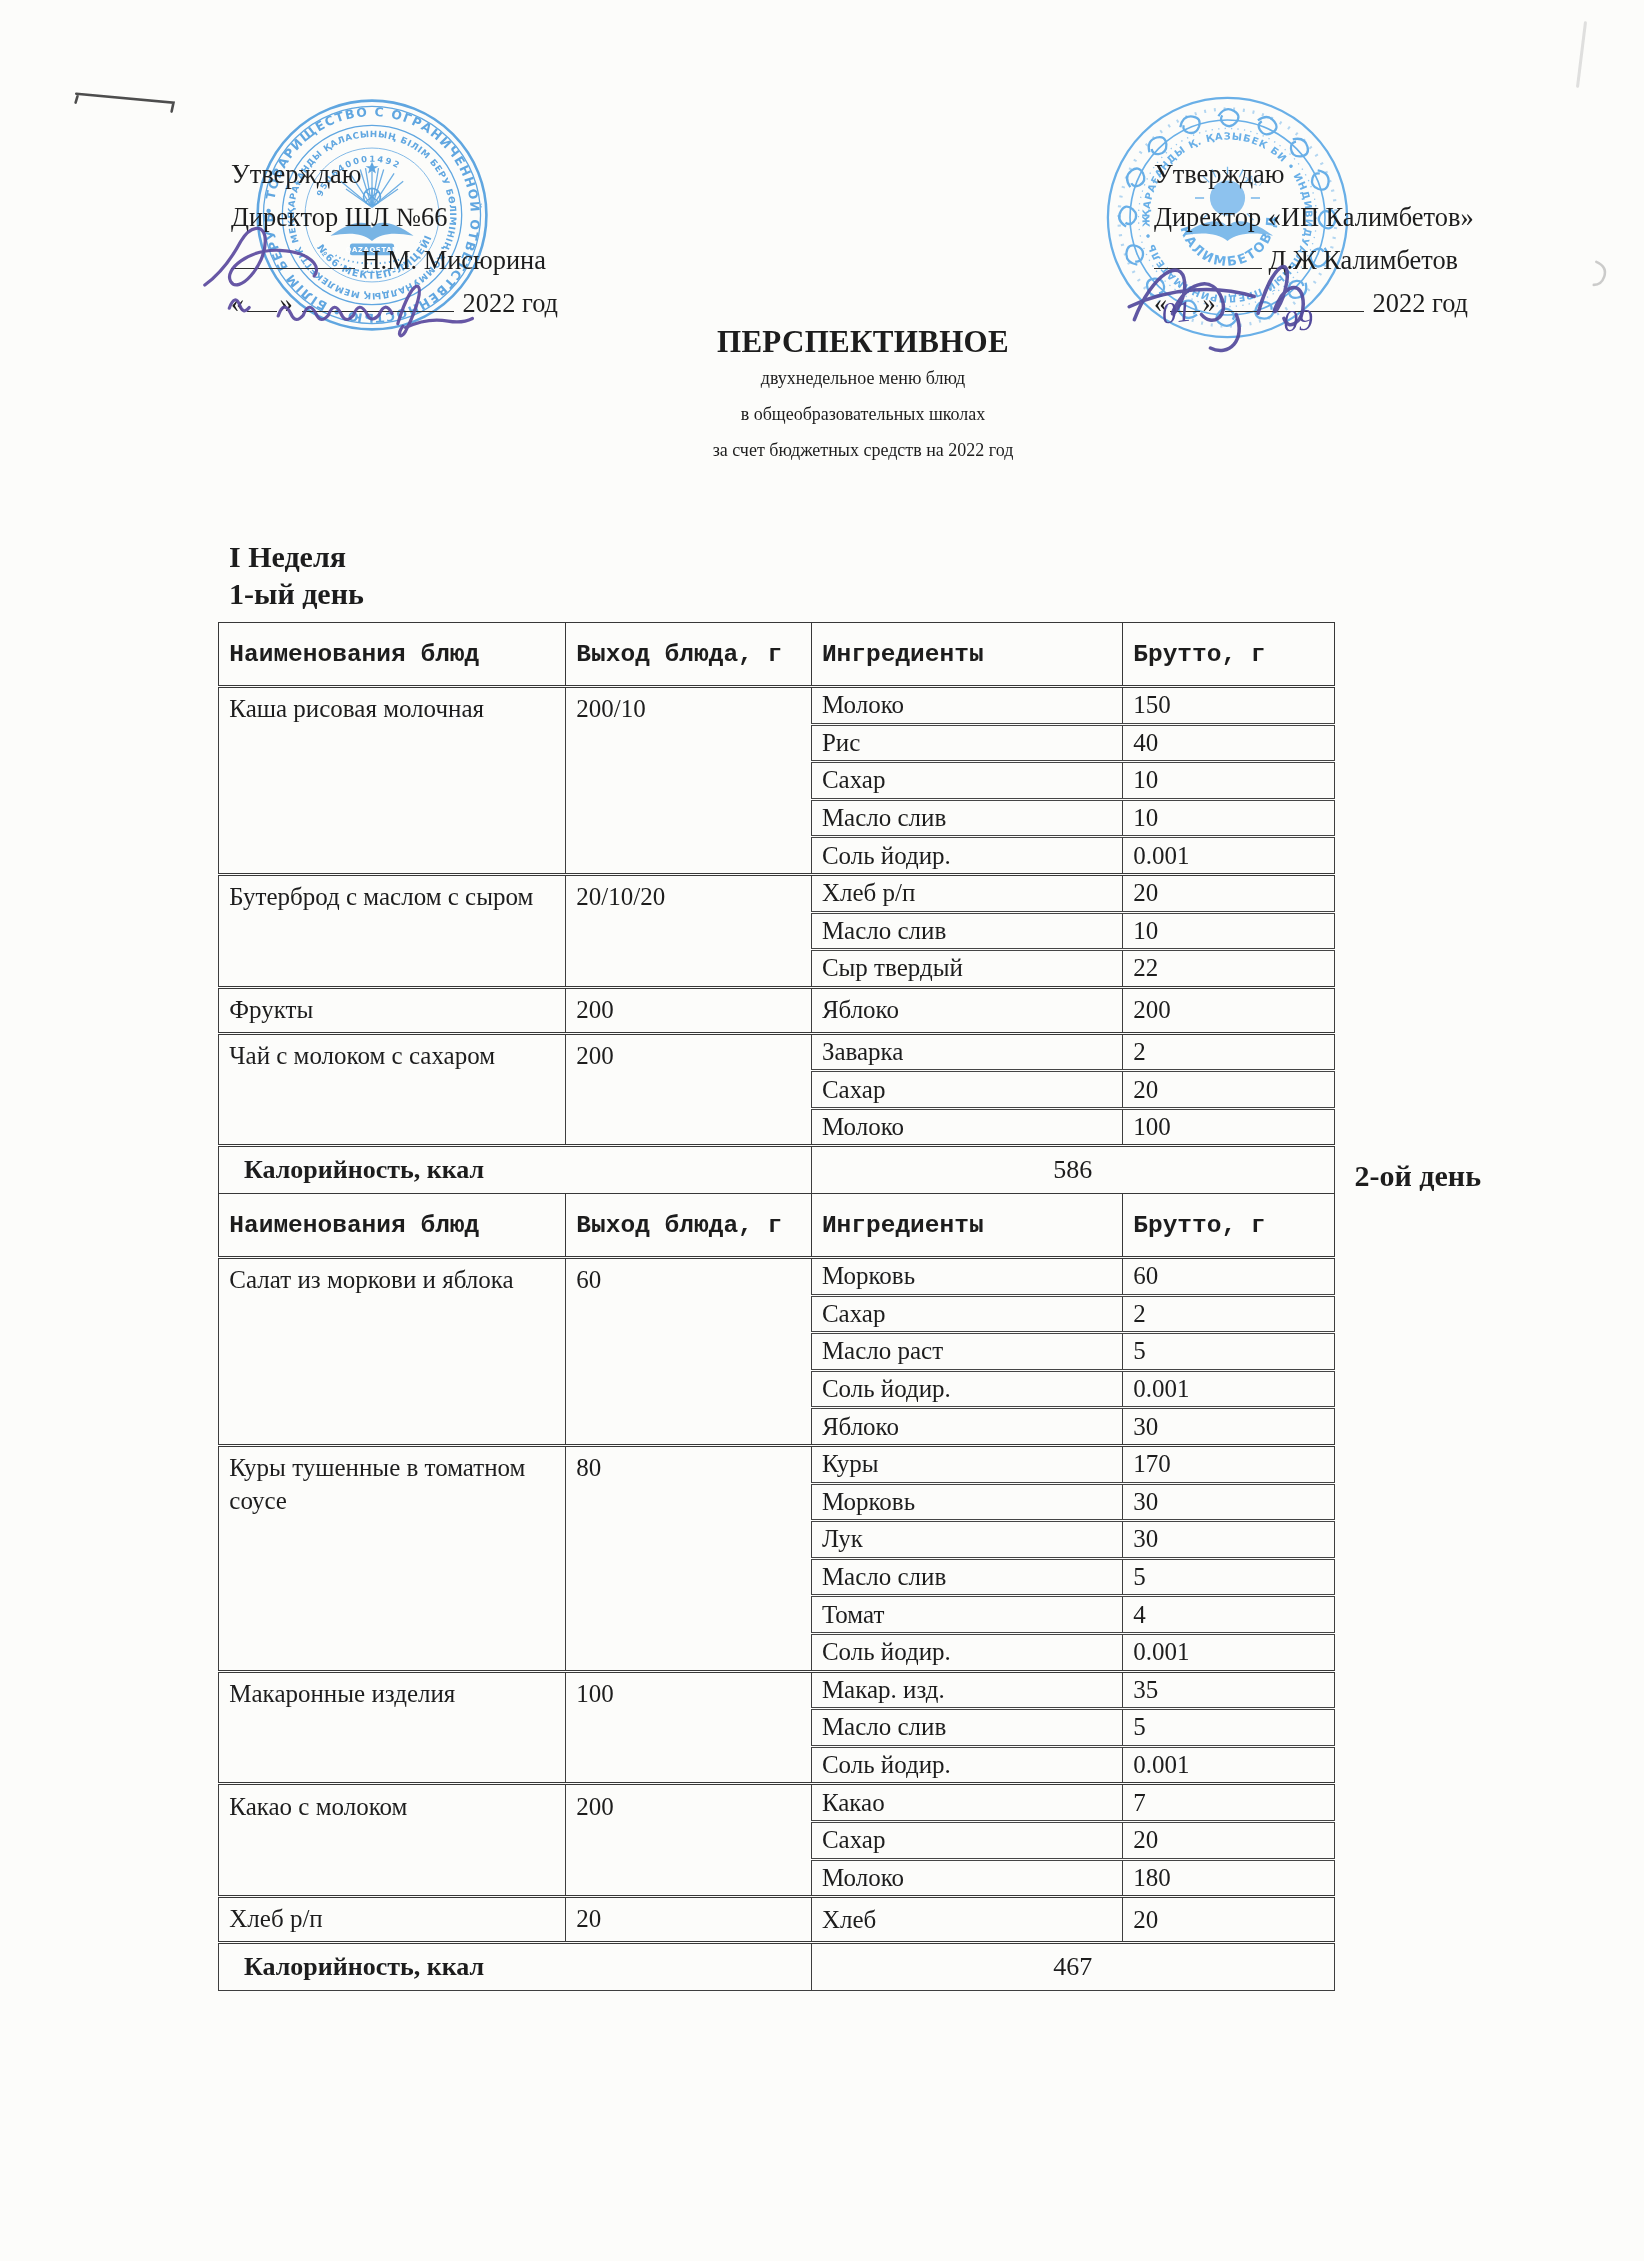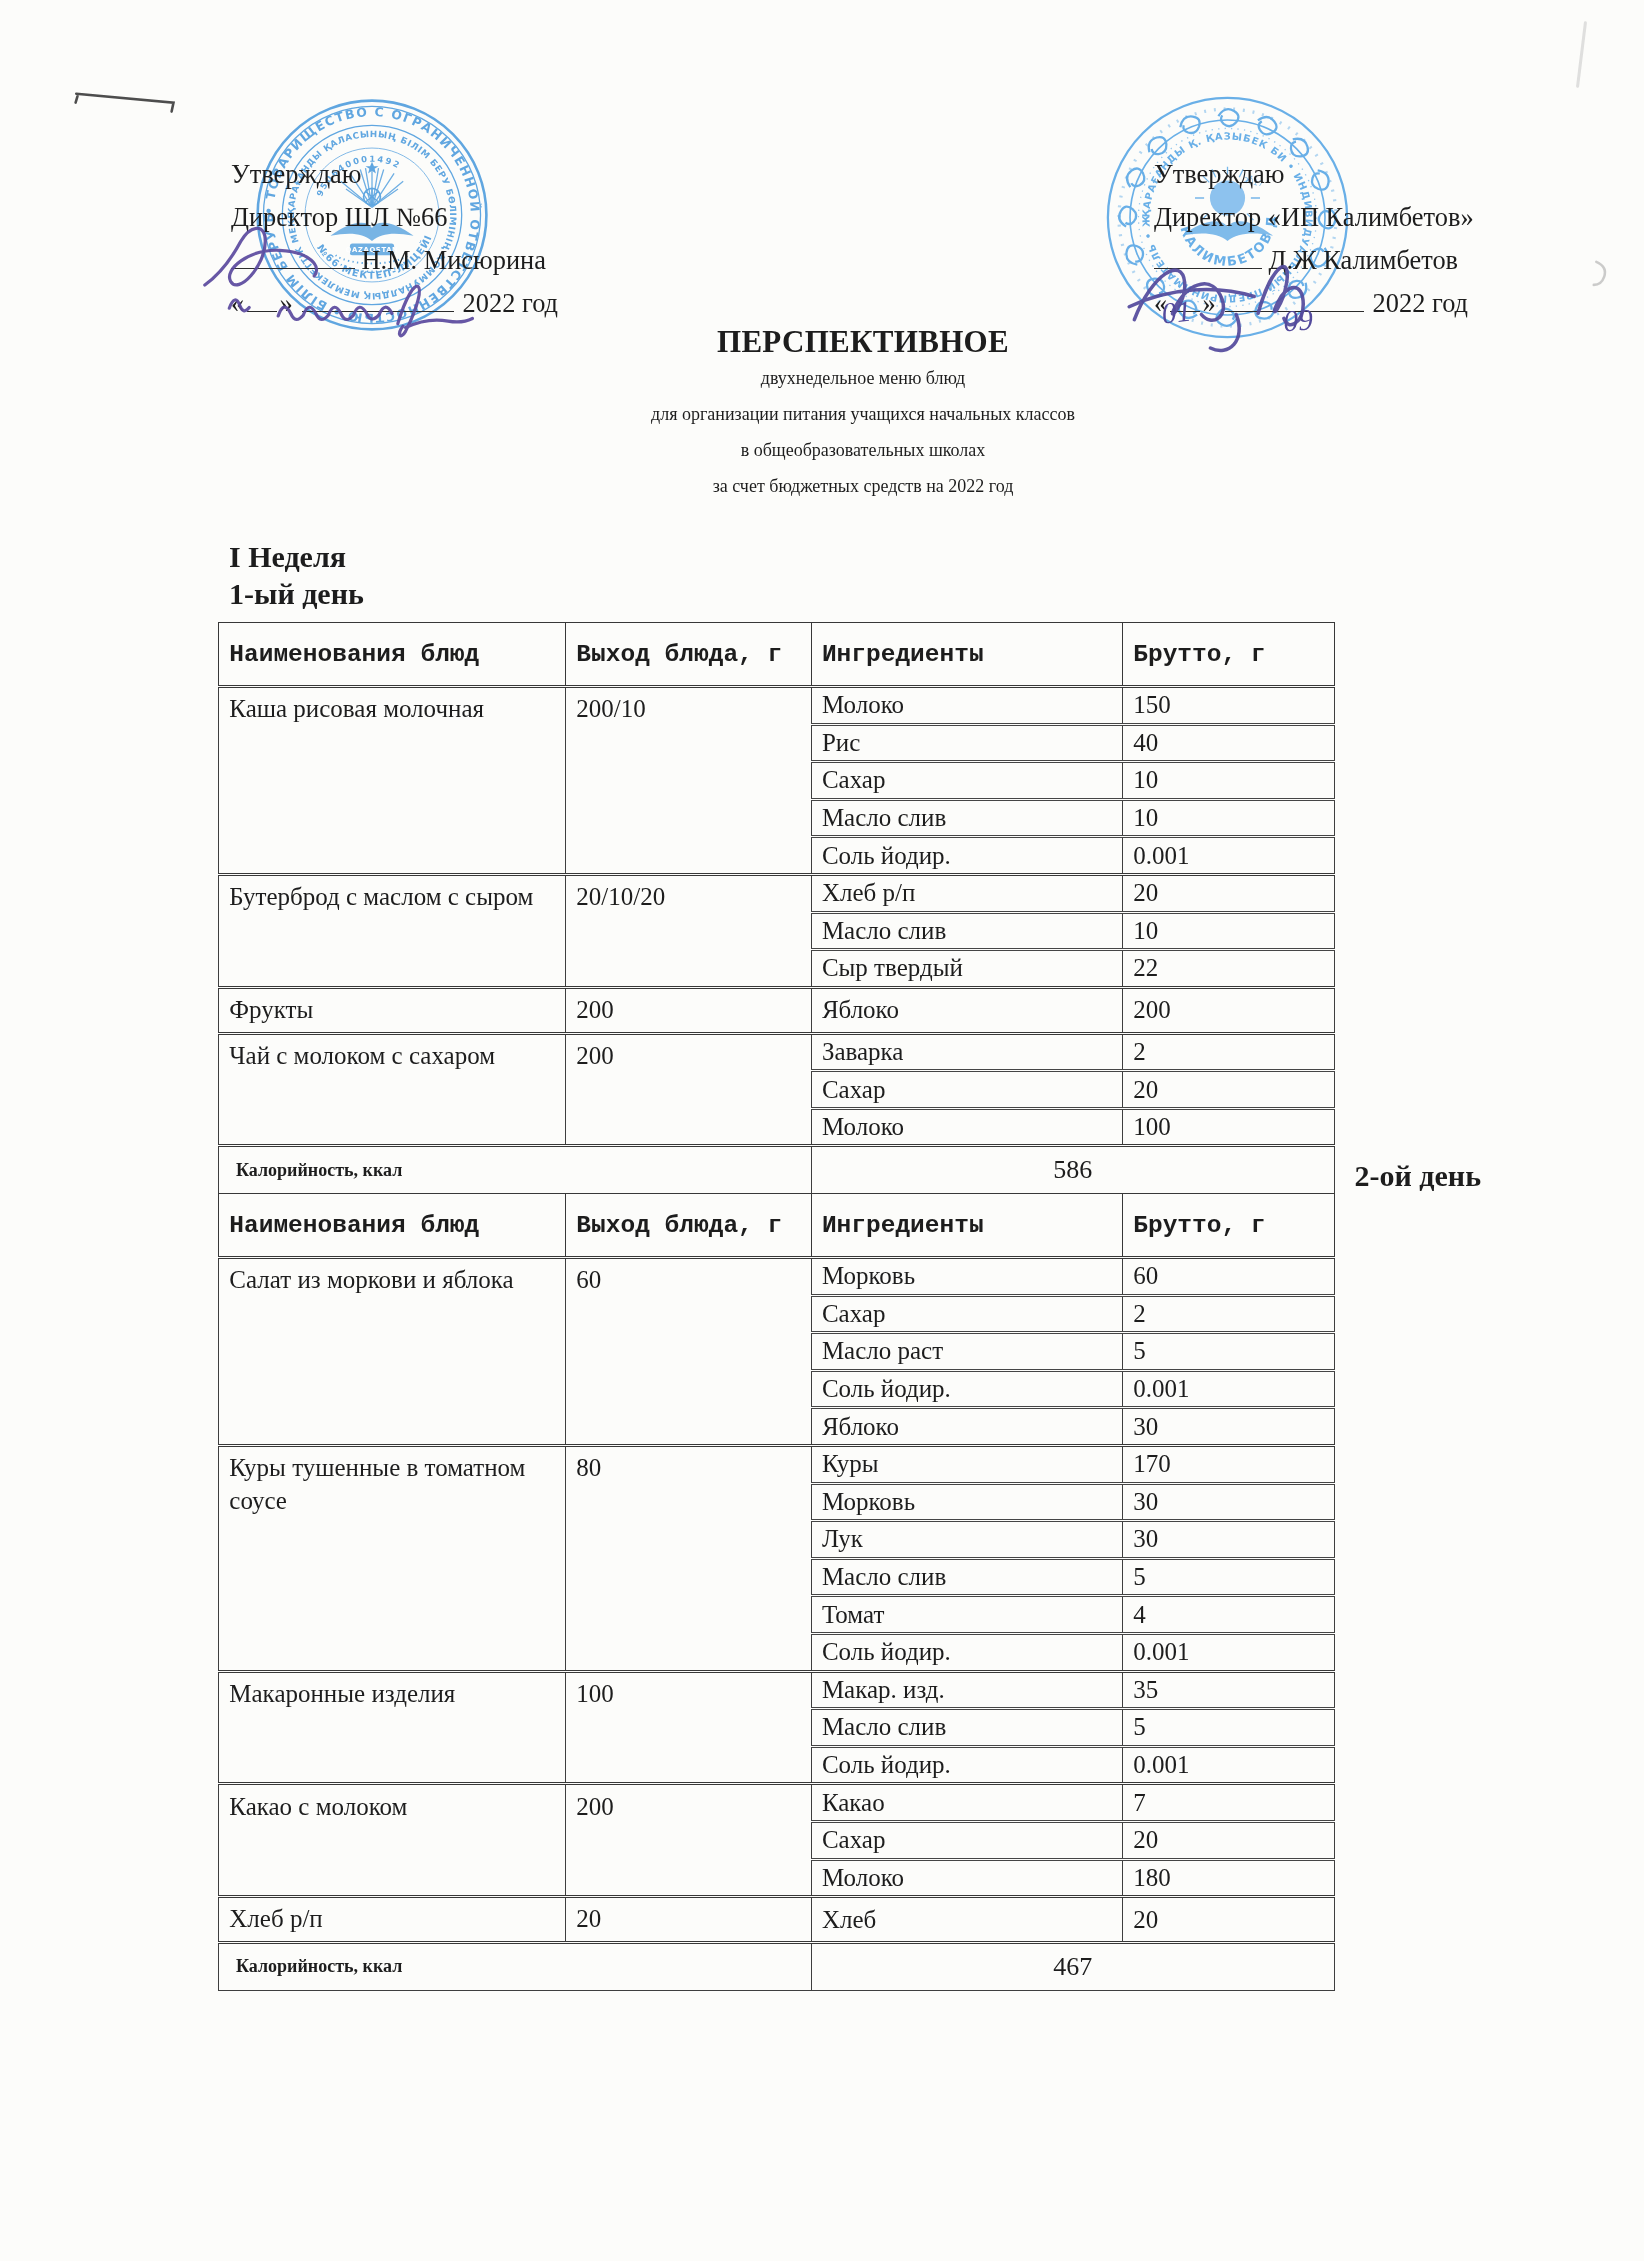--- a/index.html
+++ b/index.html
@@ -34,21 +34,21 @@
   .menu-table th{
     font-family:Liberation Mono, monospace;font-weight:bold;font-size:24.5px;
     text-align:left;vertical-align:middle;height:62px;padding:0 10.3px;
     border-left:1.3px solid #383838;border-right:1.3px solid #383838;border-bottom:3.9px double #383838;
   }
   .menu-table td{border:1.3px solid #3e3e3e;}
   .menu-table td.ing,.menu-table td.brutto{height:32px;font-size:25px;padding:1.3px 10.3px;vertical-align:middle;border-top:3.9px double #454545;}
   .menu-table td.dname,.menu-table td.dout{font-size:25px;padding:5.2px 10.3px;vertical-align:top;line-height:1.3;}
   .menu-table tr.dish-start td{border-top:3.9px double #383838;}
   .menu-table tr.footer td{border-top:3.9px double #383838;height:44px;vertical-align:middle;}
-  .menu-table td.flabel{font-weight:bold;font-size:18px;padding:0 17px;}
+  .menu-table td.flabel{font-weight:bold;font-size:26px;padding:0 25px;}
   .menu-table td.fvalue{text-align:center;font-size:26px;font-weight:normal;}
   
   .stamp{position:absolute;z-index:1;opacity:.88;}
   .signature{position:absolute;z-index:3;pointer-events:none;}
   .stamp text{font-family:"DejaVu Sans", sans-serif;}
   
   #corner-artifact{left:72px;top:86px;z-index:1;}
   #edge-mark{left:1580px;top:20.6px;width:3.2px;height:67px;background:#c6c6c6;transform:rotate(7deg);
     opacity:.55;border-radius:1.9px;z-index:1;}
   #edge-curl{left:1591px;top:258px;z-index:1;opacity:.5;}
@@ -186,21 +186,20 @@
     <path d="M222,118 C244,40 274,26 266,72 C260,108 238,132 252,102 C266,72 292,68 292,104 C292,134 268,146 262,126"></path>
     <path d="M188,120 C204,160 176,186 148,172"></path>
   </g>
   <text x="74" y="134" font-size="46" font-style="italic" fill="#534a9c" transform="rotate(-6 74 134)">01</text>
   <text x="262" y="146" font-size="46" font-style="italic" fill="#534a9c" transform="rotate(-4 262 146)">09</text>
 </svg>
 
 <div id="title-block">
   <div class="title-main">ПЕРСПЕКТИВНОЕ</div>
   <div class="title-line">двухнедельное меню блюд</div>
-  <div class="title-line">для организации питания учащихся начальных классов</div>
   <div class="title-line">в общеобразовательных школах</div>
   <div class="title-line">за счет бюджетных средств на 2022 год</div>
 </div>
 
 <div class="sec-label" id="week-label">I Неделя</div>
 <div class="sec-label" id="day1-label">1-ый день</div>
 <div class="sec-label" id="day2-label">2-ой день</div>
 
 <table class="menu-table" id="table1">
     <colgroup>

